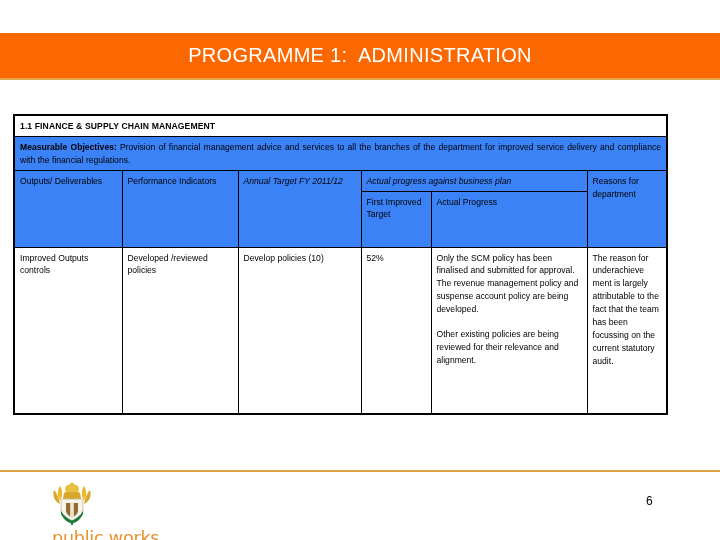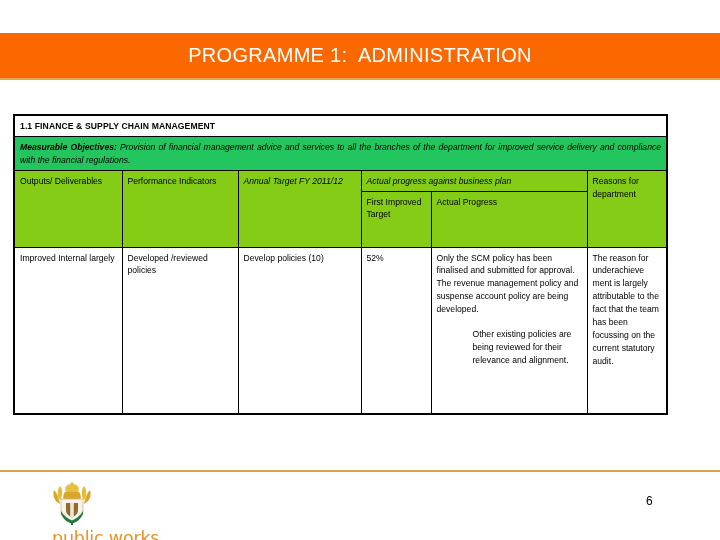--- a/index.html
+++ b/index.html
@@ -70,31 +70,30 @@
   .cell-section-title {
     font-size: 9.6px;
     font-weight: bold;
     padding: 6px 5px 6px 6px;
     background: #ffffff;
     letter-spacing: 0.1px;
   }
   .cell-objectives {
     font-size: 9.3px;
     padding: 5px 6px 6px 6px;
-    background: #22c55e;
+    background: #3b82f6;
     line-height: 1.45;
     text-align: justify;
-    font-style: italic;
   }
   .cell-objectives b {
     font-weight: bold;
   }
 
   .hdr {
-    background: #84cc16;
+    background: #3b82f6;
     font-size: 9.6px;
     padding: 6px 5px 5px 6px;
     line-height: 1.38;
     vertical-align: top;
   }
   .hdr-just-nolast {
     text-align: justify;
     font-style: italic;
   }
 
@@ -102,21 +101,20 @@
     font-size: 8.3px;
     line-height: 1.62;
     padding: 7px 5px 4px 6px;
     height: 158px;
   }
   .data-cell p {
     margin: 0;
   }
   .data-cell p.gap {
     margin-top: 12px;
-    margin-left: 36px;
   }
   .data-narrow {
     font-size: 8.2px;
     line-height: 1.72;
     padding: 7px 4px 4px 5px;
   }
 
   
   .footer-rule {
     position: absolute;
@@ -208,21 +206,21 @@
         <td class="hdr" rowspan="2">Performance Indicators</td>
         <td class="hdr hdr-just-nolast" rowspan="2">Annual Target FY 2011/12</td>
         <td class="hdr hdr-just-nolast" colspan="2">Actual progress against business plan</td>
         <td class="hdr" rowspan="2">Reasons for department</td>
       </tr>
       <tr>
         <td class="hdr" style="height:48px">First Improved Target</td>
         <td class="hdr">Actual Progress</td>
       </tr>
       <tr>
-        <td class="data-cell">Improved Internal largely</td>
+        <td class="data-cell">Improved Outputs controls</td>
         <td class="data-cell">Developed /reviewed policies</td>
         <td class="data-cell">Develop policies (10)</td>
         <td class="data-cell">52%</td>
         <td class="data-cell">
           <p>Only the SCM policy has been finalised and submitted for approval.</p>
           <p>The revenue management policy and suspense account policy are being developed.</p>
           <p class="gap">Other existing policies are being reviewed for their relevance and alignment.</p>
         </td>
         <td class="data-cell data-narrow">The reason for underachieve ment is largely attributable to the fact that the team has been focussing on the current statutory audit.</td>
       </tr>

